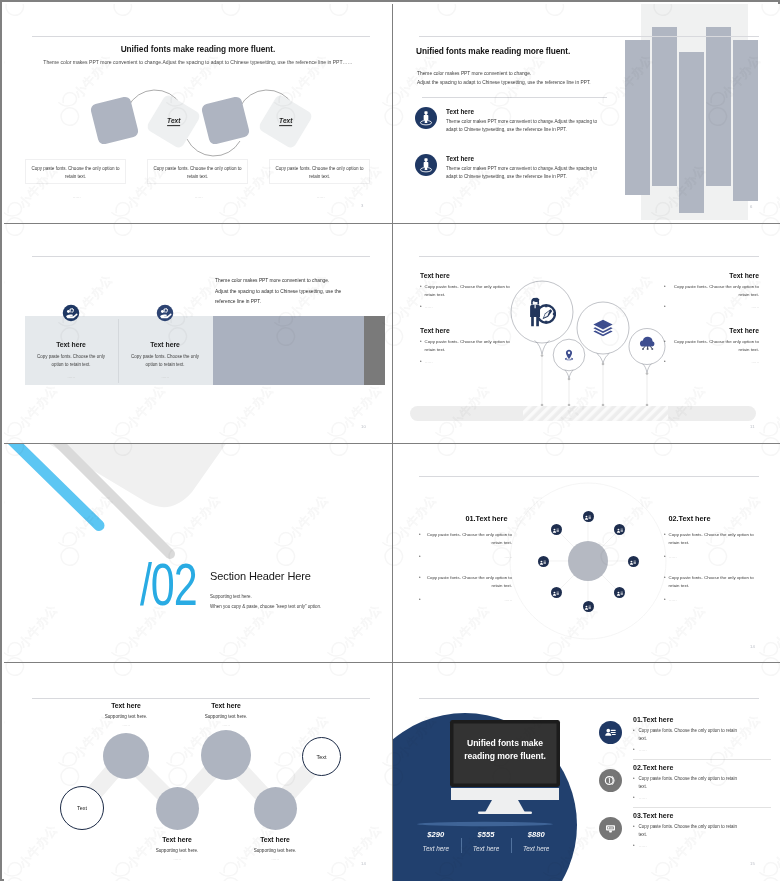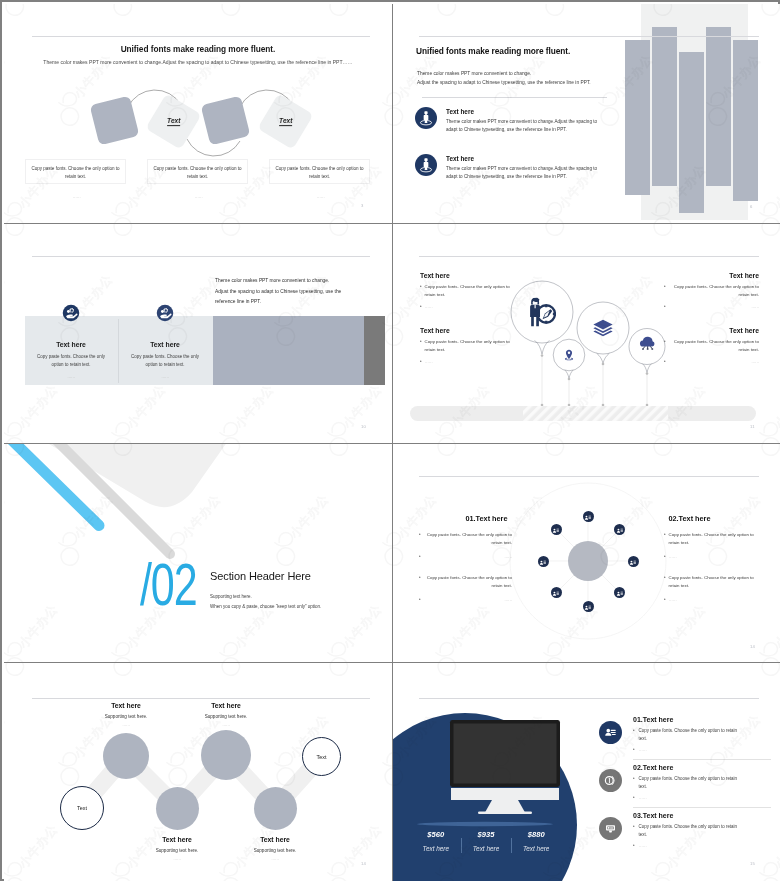--- a/index.html
+++ b/index.html
@@ -591,29 +591,33 @@
 
     <svg class="s8-svg" width="388" height="218" viewBox="0 0 388 218">
       <circle cx="72" cy="162" r="112" fill="#21406e"></circle>
       <ellipse cx="92" cy="161" rx="68" ry="2.2" fill="#3f6497"></ellipse>
       <rect x="58" y="125" width="108" height="12" fill="#eeeff0"></rect>
       <path d="M99,137 h26 l7,12.5 h-40 z" fill="#eeeff0"></path>
       <rect x="85" y="148.5" width="54" height="2.6" rx="1.3" fill="#eeeff0"></rect>
       <rect x="57" y="57" width="110" height="67" rx="2.4" fill="#1c1c1c"></rect>
       <rect x="60.5" y="60.5" width="103" height="60" fill="#333333"></rect>
     </svg>
+    <div class="s8-screen-txt">
+      <div>Unified fonts make</div>
+      <div>reading more fluent.</div>
+    </div>
 
     <div class="s8-stats">
       <div class="s8-stat">
-        <div class="s8-val">$560</div>
+        <div class="s8-val">$290</div>
         <div class="s8-lab">Text here</div>
       </div>
       <div class="s8-sep"></div>
       <div class="s8-stat">
-        <div class="s8-val">$935</div>
+        <div class="s8-val">$555</div>
         <div class="s8-lab">Text here</div>
       </div>
       <div class="s8-sep"></div>
       <div class="s8-stat">
         <div class="s8-val">$880</div>
         <div class="s8-lab">Text here</div>
       </div>
     </div>
 
     <div class="s8-item" style="top:53px">

